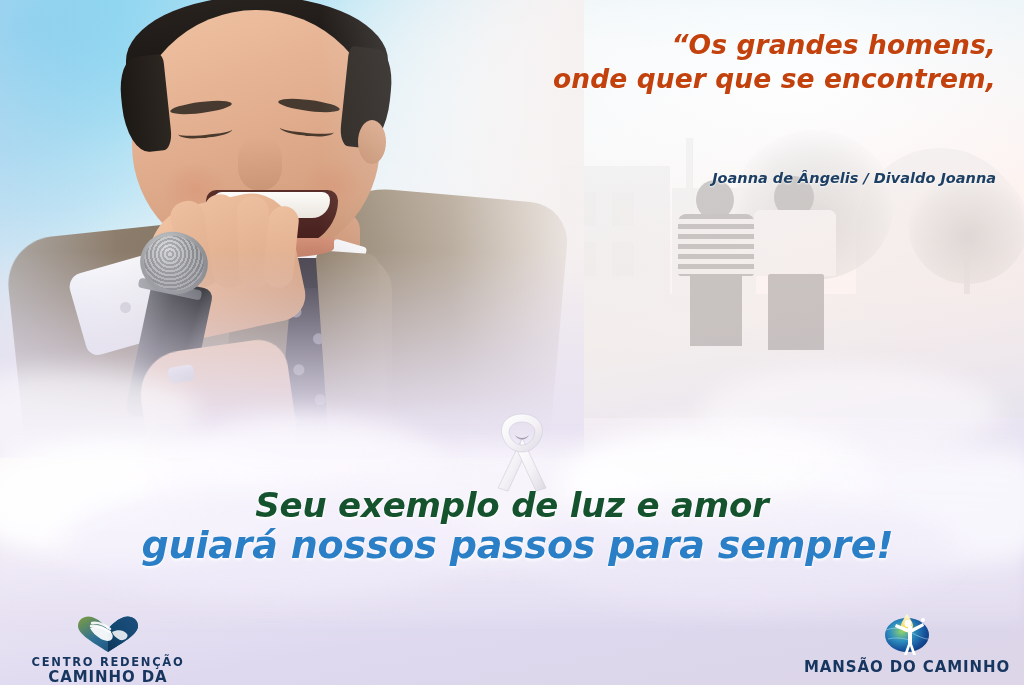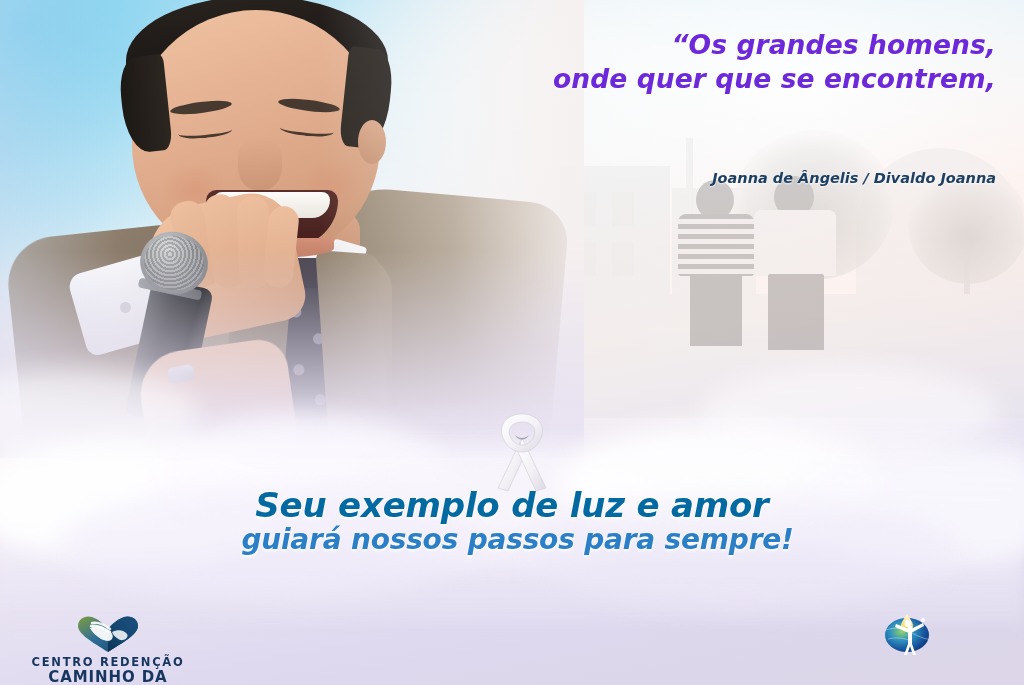--- a/index.html
+++ b/index.html
@@ -324,21 +324,21 @@
   
   .ribbon{position:absolute;left:482px;top:408px;width:80px;height:84px;}
 
   
   .quote{
     position:absolute;left:440px;top:28px;width:556px;
     text-align:right;
     font-family:"DejaVu Sans",sans-serif;
     font-weight:700;font-style:italic;
     font-size:26.5px;line-height:1.30;
-    color:#6d28d9;
+    color:#c2410c;
     letter-spacing:.1px;
     text-shadow:0 1px 2px rgba(255,255,255,.75);
   }
   .quote .ql{display:block;white-space:nowrap;}
   .attrib{
     position:absolute;left:440px;top:170px;width:556px;
     text-align:right;
     font-family:"DejaVu Sans",sans-serif;
     font-weight:700;font-style:italic;
     font-size:14.5px;color:#1d3f63;
@@ -348,23 +348,23 @@
   .headline{
     position:absolute;left:0;top:486px;width:1024px;
     text-align:center;
     font-family:"DejaVu Sans",sans-serif;
     font-weight:700;font-style:italic;
     letter-spacing:-.2px;
   }
   .hl{display:block;white-space:nowrap;}
   .hl1{font-size:37px;line-height:1.07;color:#2433a8;
        text-shadow:0 2px 3px rgba(255,255,255,.85), 0 0 2px rgba(255,255,255,.9);}
-  .hl2{font-size:34px;line-height:1.12;color:#0369a1;
+  .hl2{font-size:34px;line-height:1.12;color:#14532d;
        text-shadow:0 2px 3px rgba(255,255,255,.85), 0 0 2px rgba(255,255,255,.9);}
-  .hl3{font-size:28px;line-height:1.12;color:#2a7fc6;
+  .hl3{font-size:38px;line-height:1.12;color:#2a7fc6;
        text-shadow:0 2px 3px rgba(255,255,255,.85), 0 0 2px rgba(255,255,255,.9);padding-left:11px;}
 
   
   .logo-left{position:absolute;left:8px;top:614px;width:200px;text-align:center;}
   .logo-right{position:absolute;right:12px;top:608px;width:210px;text-align:center;}
   .logo-mark{display:block;margin:0 auto;}
   .logo-t1{
     font-family:"DejaVu Sans",sans-serif;
     font-weight:700;font-size:11.5px;letter-spacing:1.7px;
     color:#16355f;margin-top:1px;
@@ -552,15 +552,16 @@
       <ellipse cx="31" cy="27" rx="22" ry="17" fill="url(#gg)"></ellipse>
       <path d="M10 22 C18 19 26 20 34 24 C42 28 48 31 52 31" stroke="#bfe6f2" stroke-width="1" fill="none" opacity=".5"></path>
       <path d="M12 31 C20 29 28 30 36 33" stroke="#bfe6f2" stroke-width="1" fill="none" opacity=".45"></path>
       <path d="M31 6 C27 12 25 15 25 18 C25 22 28 24 31 24 C34 24 37 22 37 18 C37 15 35 12 31 6 Z" fill="url(#fl)"></path>
       <circle cx="32" cy="15.5" r="3.4" fill="#ffffff"></circle>
       <path d="M32 18 L32 36 L28 47 L31 47 L34 38 L37 47 L40 47 L36 36 L36 18 Z" fill="#ffffff"></path>
       <path d="M33 21 L20 16 L19 19 L33 25 Z" fill="#ffffff"></path>
       <path d="M35 21 L47 15 L48 18 L35 25 Z" fill="#ffffff"></path>
       <circle cx="47" cy="12" r="2" fill="#ffffff"></circle>
     </svg>
+    <div class="logo-t3">MANSÃO DO CAMINHO</div>
   </div>
 
 </div>
 
 </body></html>

